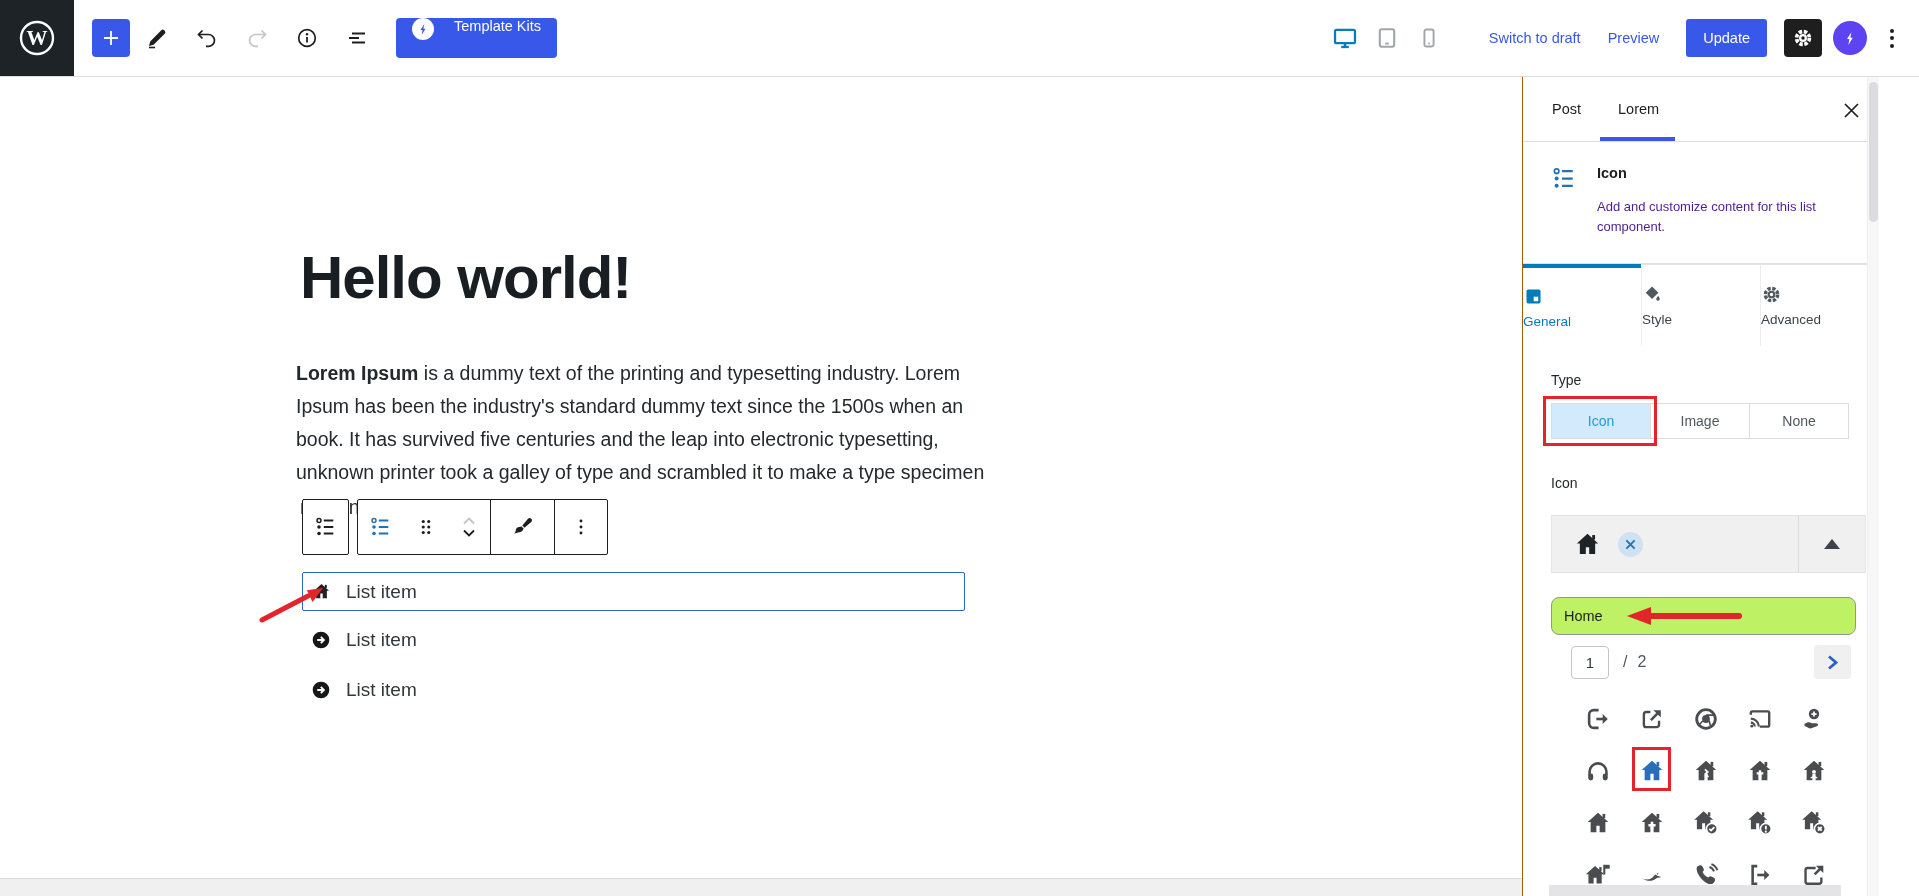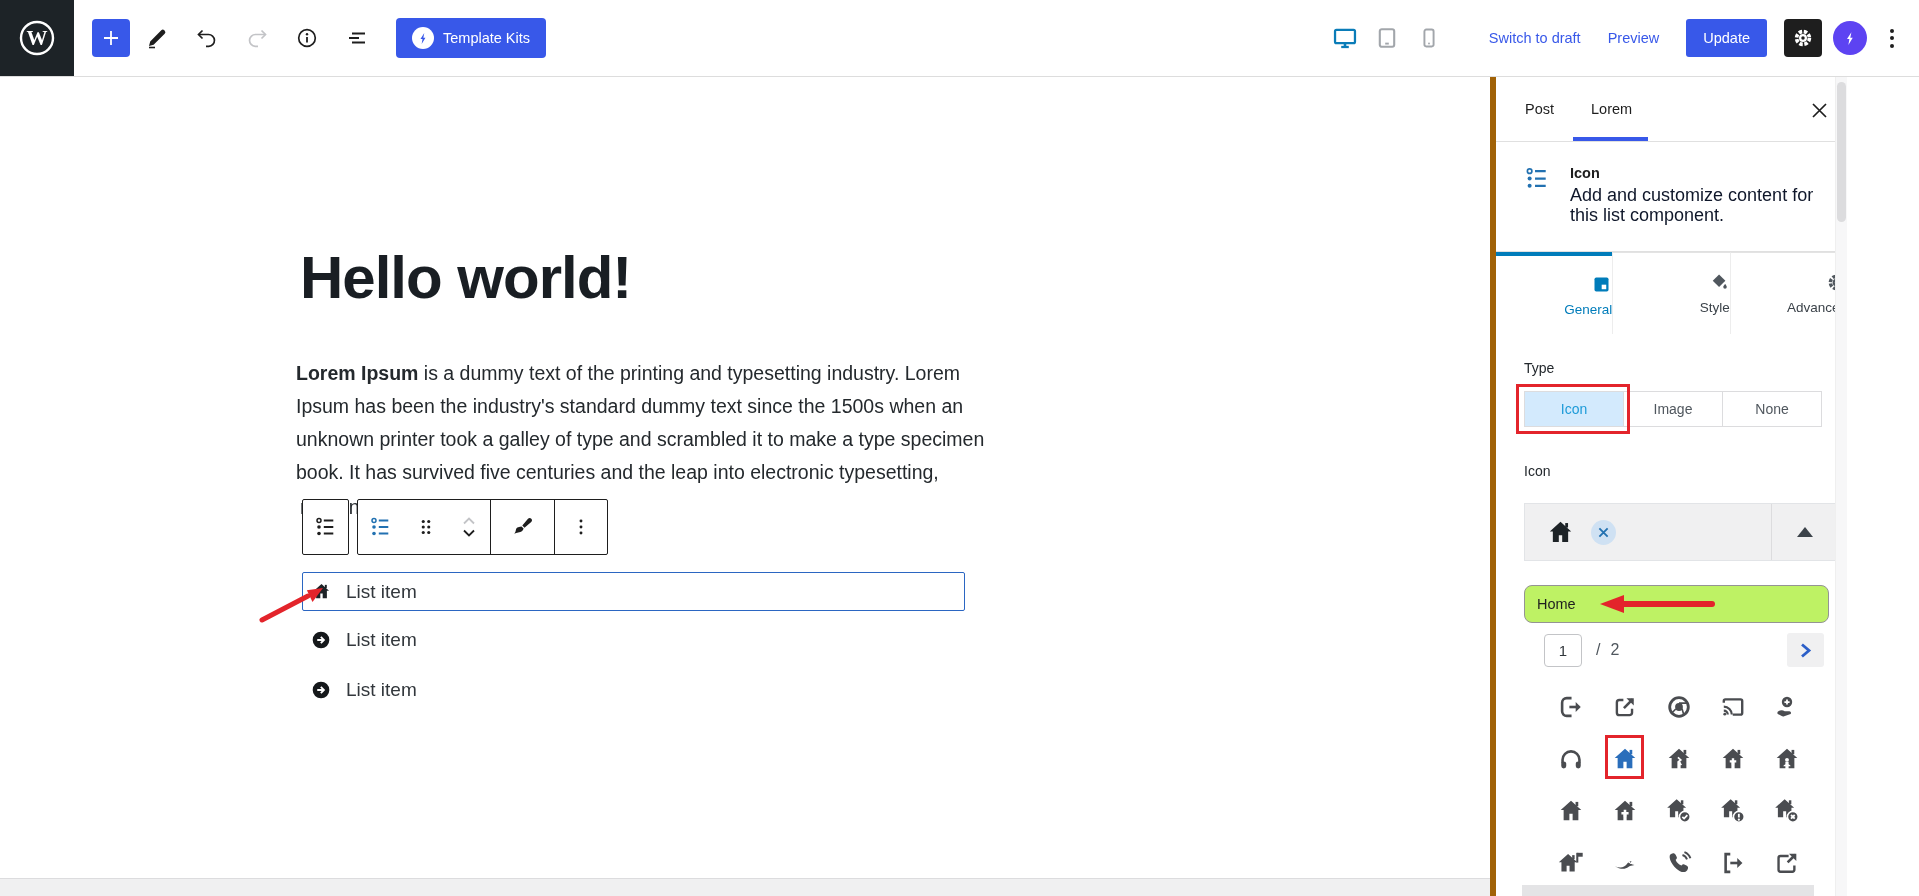--- a/index.html
+++ b/index.html
@@ -4,21 +4,21 @@
 <style>
   *{margin:0;padding:0;box-sizing:border-box}
   html,body{width:1919px;height:896px;overflow:hidden;font-family:"Liberation Sans",sans-serif;background:#fff;position:relative;color:#1e1e1e}
   svg{display:block}
   
   .header{position:absolute;left:0;top:0;width:1919px;height:77px;background:#fff;border-bottom:1px solid #ddd;display:flex;align-items:center;z-index:30}
   .wp-box{width:74px;height:76px;background:#1d2327;display:flex;align-items:center;justify-content:center;flex:0 0 auto;cursor:pointer}
   .hbtn{display:flex;align-items:center;justify-content:center;cursor:pointer}
   .add-btn{width:38px;height:38px;border-radius:4px;background:#3858e9;margin-left:18px;color:#fff}
   .tool{width:46px;height:46px;margin-left:4px;border-radius:3px}
-  .tk-btn{height:40px;margin-left:16px;background:#3858e9;border-radius:4px;display:flex;align-items:center;gap:9px;padding:0 16px;cursor:pointer}
+  .tk-btn{height:40px;margin-left:16px;background:#3858e9;border-radius:4px;display:flex;align-items:flex-start;gap:20px;padding:0 16px;cursor:pointer}
   .tk-circle{width:22px;height:22px;border-radius:50%;background:#fff;display:flex;align-items:center;justify-content:center}
   .tk-label{color:#fff;font-size:14.5px}
   .spacer{flex:1}
   .dev{width:42px;height:42px}
   .hlink{color:#3858e9;font-size:14.5px;cursor:pointer;white-space:nowrap}
   .link-draft{margin-left:39px}
   .link-preview{margin-left:27px}
   .update-btn{height:38px;margin-left:27px;padding:0 17px;background:#3858e9;border:none;border-radius:3px;color:#fff;font-size:14.5px;font-family:inherit;cursor:pointer}
   .gear-btn{width:38px;height:38px;margin-left:17px;background:#1e1e1e;border-radius:4px;color:#fff}
   .purple-btn{width:34px;height:34px;margin-left:11px;border-radius:50%;background:#5d43f2;color:#fff}
@@ -43,32 +43,32 @@
   .item3{top:596px;height:34px}
   .annot{position:absolute;z-index:8;pointer-events:none}
   
   .c-scroll{position:absolute;left:1547px;top:77px;width:15px;height:819px;background:#f6f7f7;z-index:20}
   .c-thumb{position:absolute;left:1.5px;top:17px;width:12px;height:690px;background:#bfbfc1;cursor:pointer}
   .c-up{position:absolute;left:2.5px;top:6px;width:0;height:0;border-left:5px solid transparent;border-right:5px solid transparent;border-bottom:7px solid #8c8f94}
   .c-dash{position:absolute;left:2px;top:807px;width:11px;height:3px;background:#3a3a3a}
   .bottom-strip{position:absolute;left:0;top:878px;width:1547px;height:18px;background:#f0f0f1;border-top:1px solid #dcdcde;z-index:15}
   .yellow-blob{position:absolute;left:1522px;top:643px;width:21px;height:21px;background:#fbf4d5;opacity:.85;border-radius:3px;z-index:16}
   
-  .sidebar{position:absolute;left:1490px;top:77px;width:357px;height:819px;background:#fff;border-left:6px solid #a16207;z-index:25}
+  .sidebar{position:absolute;left:1522px;top:77px;width:357px;height:819px;background:#fff;border-left:1px solid #a16207;z-index:25}
   .sb-tabs{height:65px;border-bottom:1px solid #e0e0e0;display:flex;align-items:center;position:relative}
   .sb-tab{font-size:14.5px;color:#1e1e1e;cursor:pointer}
   .tab-post{margin-left:29px}
   .tab-block{margin-left:37px}
   .block-underline{position:absolute;left:77px;bottom:0;width:75px;height:4px;background:#3858e9}
   .sb-close{position:absolute;right:16px;top:21px;width:24px;height:24px;cursor:pointer;display:flex;align-items:center;justify-content:center}
   .block-card{padding:19px 20px 26px 28px;border-bottom:1px solid #e0e0e0;display:flex;gap:19px}
   .bc-title{font-size:14.5px;font-weight:bold;margin-top:4px}
-  .bc-desc{font-size:18px;color:#0f172a;line-height:20px;width:250px;margin-top:4px}
+  .bc-desc{font-size:13px;color:#4c1d95;line-height:20px;width:250px;margin-top:16px}
   .panel-tabs{display:flex;height:82px}
-  .ptab{flex:1;display:flex;flex-direction:column;align-items:flex-end;justify-content:center;gap:7px;font-size:13.5px;color:#3c434a;cursor:pointer;border-top:1px solid #e3e3e3;border-left:1px solid #ededed;background:#fff}
+  .ptab{flex:1;display:flex;flex-direction:column;align-items:flex-start;justify-content:center;gap:7px;font-size:13.5px;color:#3c434a;cursor:pointer;border-top:1px solid #e3e3e3;border-left:1px solid #ededed;background:#fff}
   .ptab.active{border-top:4px solid #007cba;border-left:none;color:#007cba}
   .sb-content{padding:26px 24px 0 28px;position:relative}
   .sec-label{font-size:14px;color:#23282d}
   .segmented{display:flex;width:298px;height:36px;margin-top:15px;position:relative}
   .seg-cell{flex:1;display:flex;align-items:center;justify-content:center;font-size:14px;color:#50575e;background:#fff;border:1px solid #dcdcde;border-left:none;cursor:pointer}
   .seg-cell:first-child{border-left:1px solid #dcdcde}
   .seg-cell.sel{background:#d3eafd;color:#1d9bd8;border-color:#dcdcde}
   .type-ring{position:absolute;left:-8px;top:-7px;width:114px;height:50px;border:3px solid #e3242b;pointer-events:none}
   .icon-label{margin-top:36px}
   .preview-bar{margin-top:24px;width:315px;height:58px;background:#f0f0f1;border:1px solid #e2e4e7;display:flex;align-items:center;position:relative;cursor:pointer}
@@ -189,22 +189,22 @@
       <i></i>
     </div>
 </div>
 
 <div class="canvas">
   <h1 class="post-title">Hello world!</h1>
 
   <div class="para">
     <div><b>Lorem Ipsum</b><span> is a dummy text of the printing and typesetting industry. Lorem</span></div>
     <div>Ipsum has been the industry's standard dummy text since the 1500s when an</div>
+    <div>book. It has survived five centuries and the leap into electronic typesetting,</div>
     <div>unknown printer took a galley of type and scrambled it to make a type specimen</div>
-    <div>book. It has survived five centuries and the leap into electronic typesetting,</div>
   </div>
   <div class="line5">remaining essentially unchanged.</div>
 
   <div class="block-toolbar">
     <div class="tb-box tb-parent">
       <svg width="24" height="24" viewBox="0 0 24 24">
           <circle cx="5" cy="5.5" r="2" fill="none" stroke="#1e1e1e" stroke-width="1.5"></circle>
           <circle cx="5" cy="12" r="1.8" fill="#1e1e1e"></circle>
           <circle cx="5" cy="18.5" r="1.8" fill="#1e1e1e"></circle>
           <path d="M9.8 5.5h9.5M9.8 12h9.5M9.8 18.5h9.5" stroke="#1e1e1e" stroke-width="2"></path>

